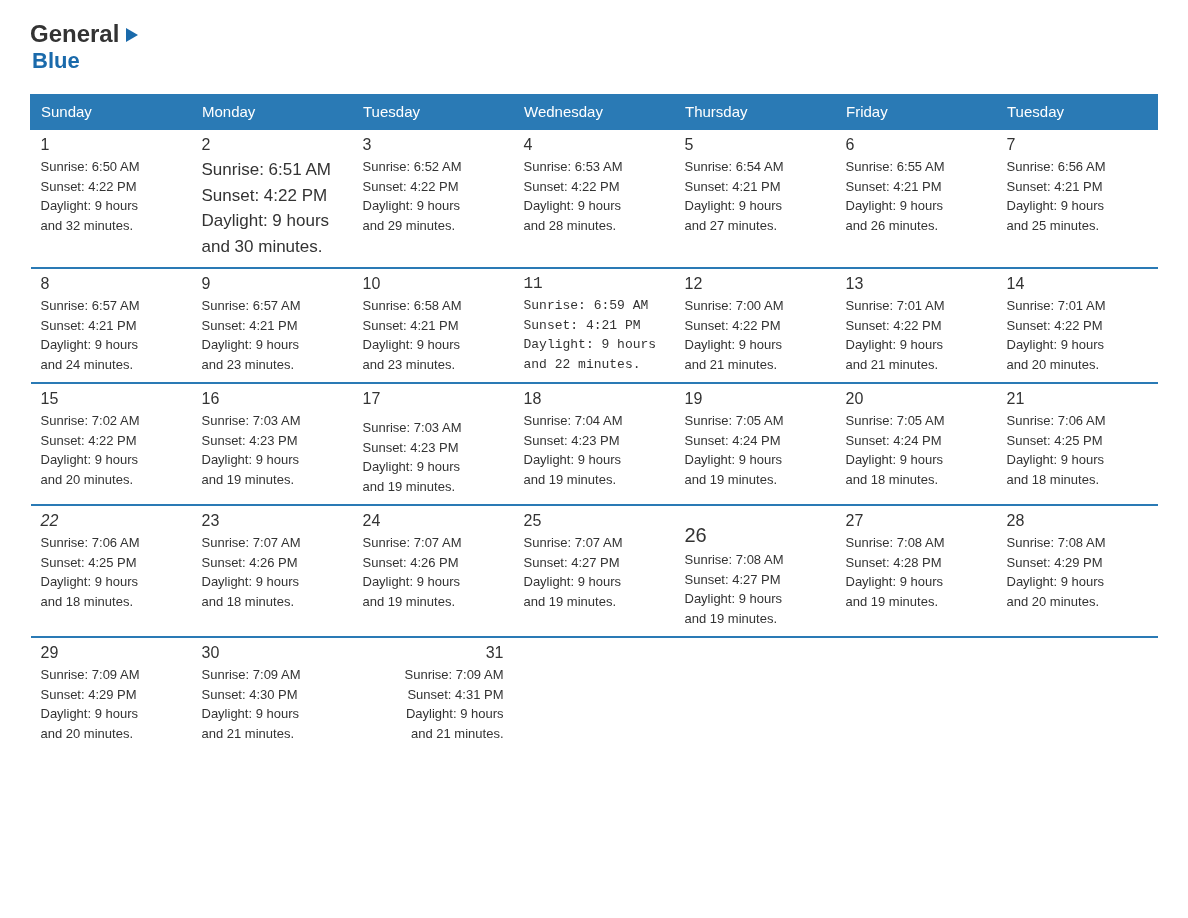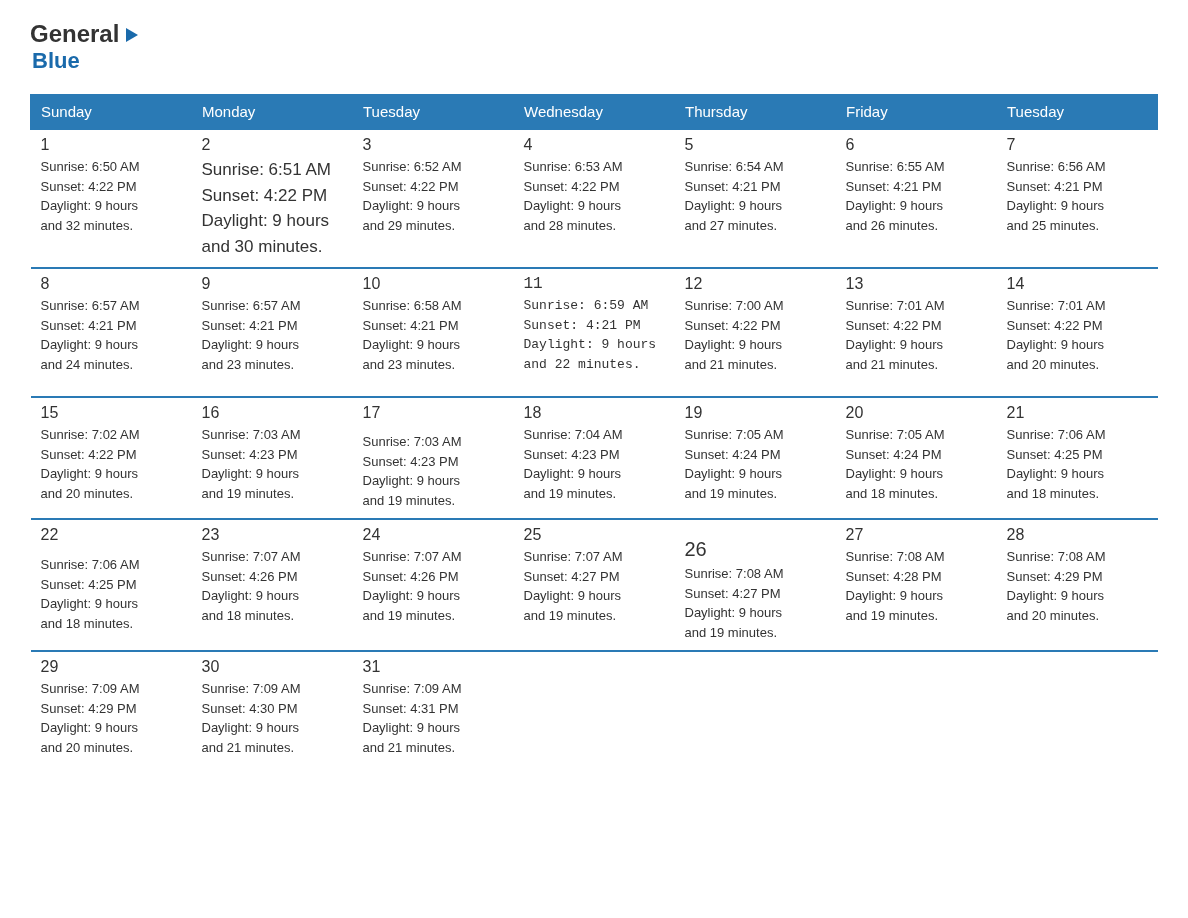--- a/index.html
+++ b/index.html
@@ -167,21 +167,21 @@
           <div class="day-info" style="font-size:13px;line-height:1.5;">Sunrise: 6:58 AM<br>Sunset: 4:21 PM<br>Daylight: 9 hours<br>and 23 minutes.</div>
         </td>
         <td style="border-top: 2px solid rgb(42, 122, 181); vertical-align: top; padding: 6px 10px 8px; width: 14.28%; font-family: Liberation Mono, monospace;">
           <span class="day-num" style="font-size:16px;display:block;margin-bottom:3px;">11</span>
           <div class="day-info" style="font-size:13px;line-height:1.5;">Sunrise: 6:59 AM<br>Sunset: 4:21 PM<br>Daylight: 9 hours<br>and 22 minutes.</div>
         </td>
         <td style="border-top: 2px solid rgb(42, 122, 181); vertical-align: top; padding: 6px 10px 8px; width: 14.28%;">
           <span class="day-num" style="font-size:16px;display:block;margin-bottom:3px;">12</span>
           <div class="day-info" style="font-size:13px;line-height:1.5;">Sunrise: 7:00 AM<br>Sunset: 4:22 PM<br>Daylight: 9 hours<br>and 21 minutes.</div>
         </td>
-        <td style="border-top: 2px solid rgb(42, 122, 181); vertical-align: top; padding: 6px 10px 22px; width: 14.28%;">
+        <td style="border-top: 2px solid rgb(42, 122, 181); vertical-align: top; padding: 6px 10px 8px; width: 14.28%;">
           <span class="day-num" style="font-size:16px;display:block;margin-bottom:3px;">13</span>
           <div class="day-info" style="font-size:13px;line-height:1.5;">Sunrise: 7:01 AM<br>Sunset: 4:22 PM<br>Daylight: 9 hours<br>and 21 minutes.</div>
         </td>
         <td style="border-top: 2px solid rgb(42, 122, 181); vertical-align: top; padding: 6px 10px 8px; width: 14.28%;">
           <span class="day-num" style="font-size:16px;display:block;margin-bottom:3px;">14</span>
           <div class="day-info" style="font-size:13px;line-height:1.5;">Sunrise: 7:01 AM<br>Sunset: 4:22 PM<br>Daylight: 9 hours<br>and 20 minutes.</div>
         </td>
       </tr>
       <tr style="border-top: 2px solid rgb(42, 122, 181);">
         <td style="border-top: 2px solid rgb(42, 122, 181); vertical-align: top; padding: 6px 10px 8px; width: 14.28%;">
@@ -208,21 +208,21 @@
           <span class="day-num" style="font-size:16px;display:block;margin-bottom:3px;">20</span>
           <div class="day-info" style="font-size:13px;line-height:1.5;">Sunrise: 7:05 AM<br>Sunset: 4:24 PM<br>Daylight: 9 hours<br>and 18 minutes.</div>
         </td>
         <td style="border-top: 2px solid rgb(42, 122, 181); vertical-align: top; padding: 6px 10px 8px; width: 14.28%;">
           <span class="day-num" style="font-size:16px;display:block;margin-bottom:3px;">21</span>
           <div class="day-info" style="font-size:13px;line-height:1.5;">Sunrise: 7:06 AM<br>Sunset: 4:25 PM<br>Daylight: 9 hours<br>and 18 minutes.</div>
         </td>
       </tr>
       <tr style="border-top: 2px solid rgb(42, 122, 181);">
         <td style="border-top: 2px solid rgb(42, 122, 181); vertical-align: top; padding: 6px 10px 8px; width: 14.28%;">
-          <span class="day-num" style="font-size:16px;display:block;margin-bottom:11px;">22</span>
+          <span class="day-num" style="font-size:16px;display:block;margin-bottom:3px;font-style:italic;">22</span>
           <div class="day-info" style="font-size:13px;line-height:1.5;">Sunrise: 7:06 AM<br>Sunset: 4:25 PM<br>Daylight: 9 hours<br>and 18 minutes.</div>
         </td>
         <td style="border-top: 2px solid rgb(42, 122, 181); vertical-align: top; padding: 6px 10px 8px; width: 14.28%;">
           <span class="day-num" style="font-size:16px;display:block;margin-bottom:3px;">23</span>
           <div class="day-info" style="font-size:13px;line-height:1.5;">Sunrise: 7:07 AM<br>Sunset: 4:26 PM<br>Daylight: 9 hours<br>and 18 minutes.</div>
         </td>
         <td style="border-top: 2px solid rgb(42, 122, 181); vertical-align: top; padding: 6px 10px 8px; width: 14.28%;">
           <span class="day-num" style="font-size:16px;display:block;margin-bottom:3px;">24</span>
           <div class="day-info" style="font-size:13px;line-height:1.5;">Sunrise: 7:07 AM<br>Sunset: 4:26 PM<br>Daylight: 9 hours<br>and 19 minutes.</div>
         </td>
@@ -245,21 +245,21 @@
       </tr>
       <tr style="border-top: 2px solid rgb(42, 122, 181);">
         <td style="border-top: 2px solid rgb(42, 122, 181); vertical-align: top; padding: 6px 10px 8px; width: 14.28%;">
           <span class="day-num" style="font-size:16px;display:block;margin-bottom:3px;">29</span>
           <div class="day-info" style="font-size:13px;line-height:1.5;">Sunrise: 7:09 AM<br>Sunset: 4:29 PM<br>Daylight: 9 hours<br>and 20 minutes.</div>
         </td>
         <td style="border-top: 2px solid rgb(42, 122, 181); vertical-align: top; padding: 6px 10px 8px; width: 14.28%;">
           <span class="day-num" style="font-size:16px;display:block;margin-bottom:3px;">30</span>
           <div class="day-info" style="font-size:13px;line-height:1.5;">Sunrise: 7:09 AM<br>Sunset: 4:30 PM<br>Daylight: 9 hours<br>and 21 minutes.</div>
         </td>
-        <td style="border-top: 2px solid rgb(42, 122, 181); vertical-align: top; padding: 6px 10px 8px; width: 14.28%;">
+        <td style="border-top: 2px solid rgb(42, 122, 181); vertical-align: top; padding: 6px 10px 8px; width: 14.28%; text-align: right;">
           <span class="day-num" style="font-size:16px;display:block;margin-bottom:3px;">31</span>
           <div class="day-info" style="font-size:13px;line-height:1.5;">Sunrise: 7:09 AM<br>Sunset: 4:31 PM<br>Daylight: 9 hours<br>and 21 minutes.</div>
         </td>
         <td style="border-top: 2px solid rgb(42, 122, 181); vertical-align: top; padding: 6px 10px 8px; width: 14.28%;"></td>
         <td style="border-top: 2px solid rgb(42, 122, 181); vertical-align: top; padding: 6px 10px 8px; width: 14.28%;"></td>
         <td style="border-top: 2px solid rgb(42, 122, 181); vertical-align: top; padding: 6px 10px 8px; width: 14.28%;"></td>
         <td style="border-top: 2px solid rgb(42, 122, 181); vertical-align: top; padding: 6px 10px 8px; width: 14.28%;"></td>
       </tr>
     </tbody>
 </table>

